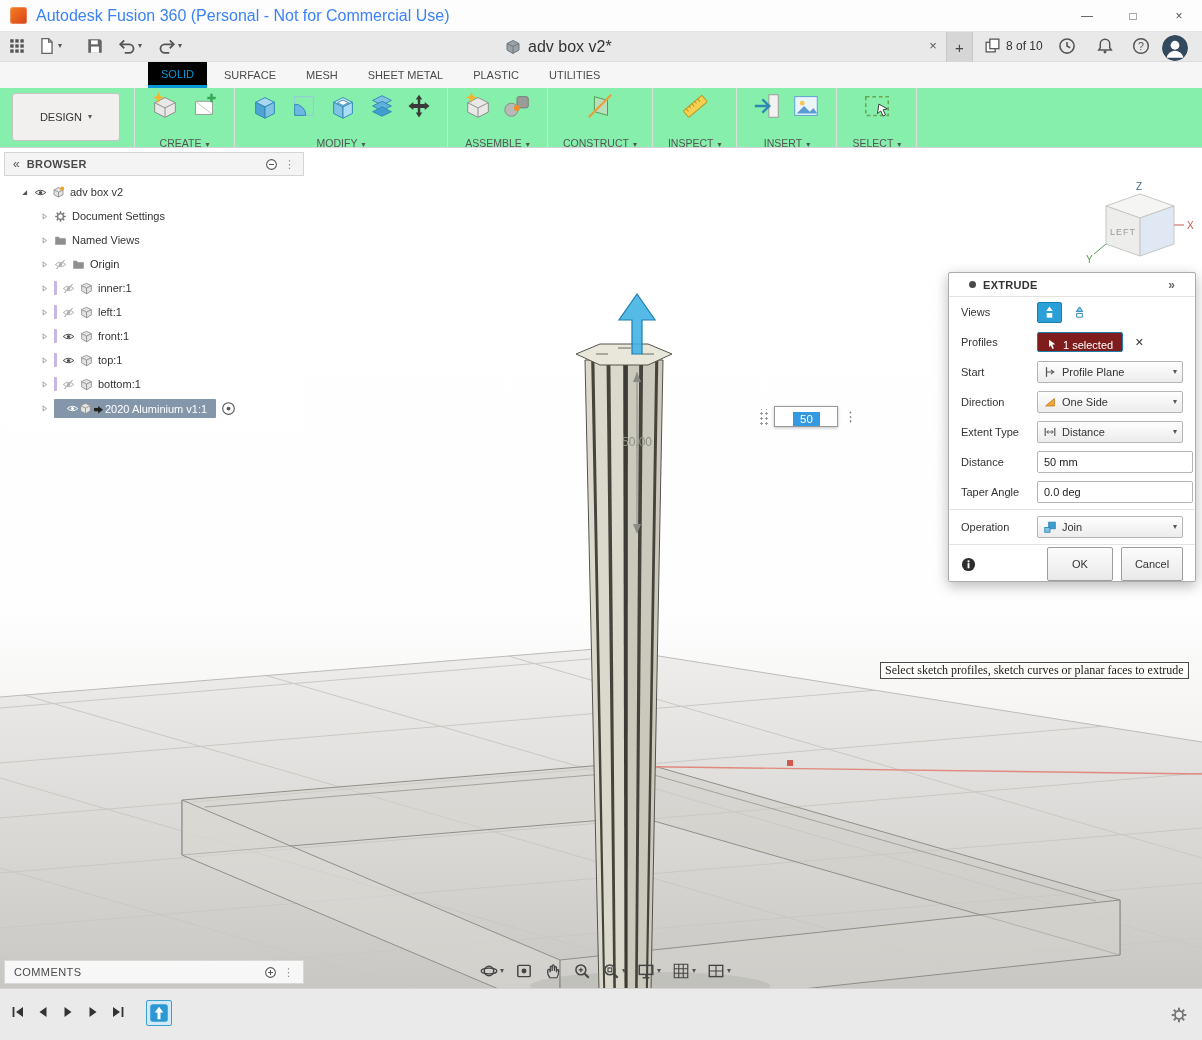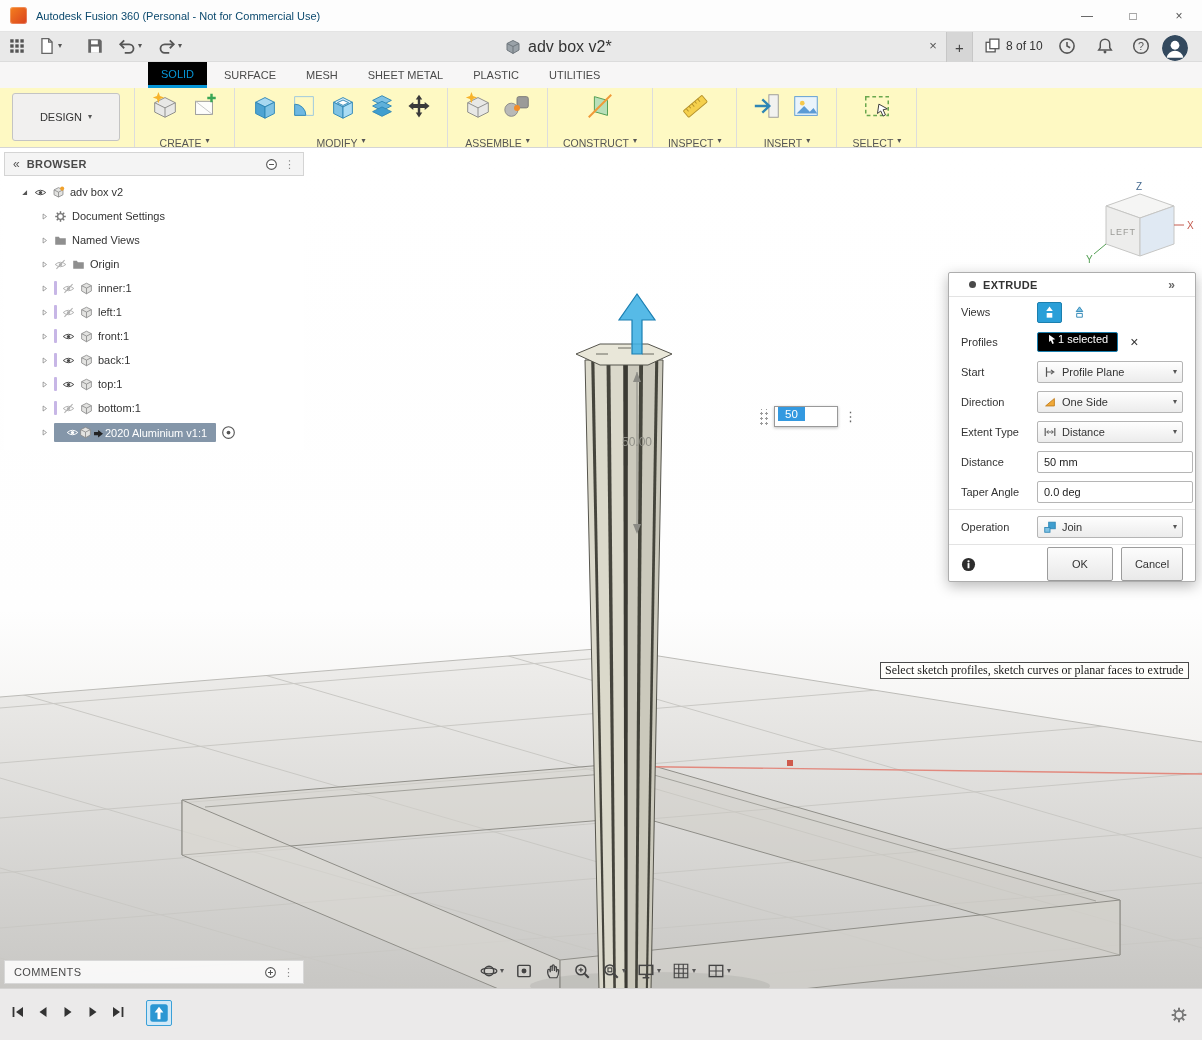--- a/index.html
+++ b/index.html
@@ -1,48 +1,48 @@
 <!DOCTYPE html>
 <html><head>
 <meta charset="utf-8">
 <style>
 *{margin:0;padding:0;box-sizing:border-box}
 html,body{width:1202px;height:1040px;overflow:hidden}
 body{font-family:"Liberation Sans",sans-serif;background:#fff;position:relative;color:#333}
 
 .titlebar{position:absolute;left:0;top:0;width:1202px;height:32px;background:#fdfdfd;border-bottom:1px solid #e4e4e4;display:flex;align-items:center}
 .logo{width:17px;height:17px;border-radius:3px;margin:0 9px 0 10px;background:linear-gradient(135deg,#f5801e,#d9411e);box-shadow:inset 0 0 0 1px rgba(255,255,255,.25)}
-.t-title{font-size:11px;color:#0c4a6e}
+.t-title{font-size:16px;color:#3b82f6}
 .wbtns{margin-left:auto;display:flex;height:32px}
 .wbtn{width:46px;height:32px;display:flex;align-items:center;justify-content:center;font-size:12px;color:#555}
 
 .quickbar{position:absolute;left:0;top:32px;width:1202px;height:30px;background:#e9e9e9;border-bottom:1px solid #dcdcdc}
 .qb-ic{position:absolute;top:5px;display:flex;align-items:center;gap:2px}
 .qb-ic svg{width:18px;height:18px}
 .caret{font-size:8px;color:#555;line-height:1}
 .doc-tab{position:absolute;left:505px;top:0;height:30px;display:flex;align-items:center;gap:7px}
 .doc-tab-label{font-size:16px;color:#333}
 .tab-close{position:absolute;left:924px;top:6px;font-size:13px;color:#555;width:18px;text-align:center}
 .newtab{position:absolute;left:946px;top:0;width:27px;height:30px;background:#d6d6d6;border-left:1px solid #c7c7c7;border-right:1px solid #c7c7c7;display:flex;align-items:center;justify-content:center;font-size:15px;color:#444}
 .badge{position:absolute;left:984px;top:5px;display:flex;align-items:center;gap:5px;font-size:12px;color:#333}
 .badge svg{width:17px;height:17px}
 .avatar{position:absolute;left:1162px;top:3px;width:26px;height:26px;border-radius:50%;overflow:hidden}
 
 .tabsrow{position:absolute;left:0;top:62px;width:1202px;height:26px;background:#f7f6f6;display:flex;align-items:stretch;padding-left:148px}
 .rtab{font-size:11px;color:#4a4a4a;padding:0 13px;display:flex;align-items:center;margin-right:4px}
 .rtab.active{color:#0696d7;font-weight:normal;border-bottom:3px solid #0696d7;background:#000000}
 
-.ribbon{position:absolute;left:0;top:88px;width:1202px;height:60px;background:#fef9c3;border-bottom:1px solid #d5d5d5}
+.ribbon{position:absolute;left:0;top:88px;width:1202px;height:60px;background:#86efac;border-bottom:1px solid #d5d5d5}
 .design-btn{position:absolute;left:12px;top:5px;width:108px;height:48px;border:1px solid #c4c4c4;border-radius:3px;background:#f1f0ef;display:flex;align-items:center;justify-content:center;gap:6px;font-size:11px;color:#333}
 .rgroups{position:absolute;left:134px;top:0;height:59px;display:flex;border-left:1px solid #ddd}
 .rgroup{display:flex;flex-direction:column;align-items:center;justify-content:flex-start;padding:3px 15px 0;border-right:1px solid #ddd}
 .gicons{display:flex;align-items:center;gap:9px;height:38px}
 .gicons svg{width:30px;height:30px}
 .gicons svg.sm{width:26px;height:26px}
-.glabel{font-size:10.5px;color:#555;display:flex;align-items:flex-start;gap:4px;margin-top:16px}
+.glabel{font-size:10.5px;color:#555;display:flex;align-items:flex-end;gap:4px;margin-top:16px}
 
 .canvas{position:absolute;left:0;top:148px;width:1202px;height:840px;background:linear-gradient(180deg,#ffffff 0%,#fefefe 55%,#f2f1ef 72%,#dddcd9 88%,#cfcecb 100%);overflow:hidden}
 
 .browser{position:absolute;left:4px;top:4px;width:300px}
 .b-head{height:24px;background:rgba(243,243,243,.93);border:1px solid #d4d4d4;display:flex;align-items:center;gap:7px;padding:0 8px}
 .b-title{font-size:11px;font-weight:bold;color:#4a4a4a;letter-spacing:.4px}
 .b-head .right{margin-left:auto;display:flex;align-items:center;gap:6px}
 .b-body{background:rgba(255,255,255,.78);padding:4px 0 6px}
 .trow{display:flex;align-items:center;height:24px;gap:5px;font-size:11px;color:#333}
 .ti{width:13px;height:13px;flex:none}
@@ -61,33 +61,33 @@
 .dlg-collapse{margin-left:auto;color:#666;font-size:12px;font-weight:bold}
 .dlg-row{display:flex;align-items:center;height:30px;padding:0 12px}
 .dlg-label{width:76px;color:#333;flex:none}
 .dd{flex:1;display:flex;align-items:center;gap:5px;height:22px;border:1px solid #b5b5b5;border-radius:2px;background:linear-gradient(#fefefe,#ececec);padding:0 5px}
 .dd .caret{margin-left:auto}
 .dd svg{width:14px;height:14px;flex:none}
 .dlg-input{flex:1;height:22px;border:1px solid #b5b5b5;border-radius:2px;padding:0 6px;font-size:11px;font-family:"Liberation Sans",sans-serif;color:#222;background:#fff}
 .type-tile{width:25px;height:21px;border:1px solid #1b7fae;border-radius:2px;background:#2a9fd8;display:flex;align-items:center;justify-content:center;margin-right:5px}
 .type-tile.plain{background:transparent;border:1px solid transparent}
 .type-tile svg{width:15px;height:15px}
-.chip{display:flex;align-items:flex-start;background:#000000;border:1px solid #1b7fae;color:#fff;height:20px;padding:0 9px;border-radius:2px;font-size:11px}
+.chip{display:flex;align-items:flex-end;gap:5px;background:#7f1d1d;border:1px solid #1b7fae;color:#fff;height:20px;padding:0 9px;border-radius:2px;font-size:11px}
 .chip svg{width:11px;height:13px}
 .prof-x{margin-left:12px;font-size:14px;color:#333}
 .dlg-div{border-top:1px solid #e3e3e3;margin:2px 0}
 .dlg-foot{display:flex;align-items:center;height:34px;padding:0 12px;gap:8px}
 .btn{height:34px;border:1px solid #9c9c9c;border-radius:2px;background:linear-gradient(#fcfcfc,#e9e9e9);font-size:11px;color:#333;font-family:"Liberation Sans",sans-serif;display:flex;align-items:center;justify-content:center}
 .btn.ok{width:66px;margin-left:auto}
 .btn.cancel{width:62px}
 .info-ic{width:15px;height:15px}
 
 .dim-float{position:absolute;left:758px;top:258px;display:flex;align-items:center;gap:6px}
 .grip-dots{width:10px;height:16px;background-image:radial-gradient(#9a9a9a 1px,transparent 1.3px);background-size:5px 5px;background-position:1px 2px}
-.dim-box{width:64px;height:21px;background:#fff;border:1px solid #999;box-shadow:0 1px 3px rgba(0,0,0,.25);display:flex;align-items:flex-start;padding:0 3px}
+.dim-box{width:64px;height:21px;background:#fff;border:1px solid #999;box-shadow:0 1px 3px rgba(0,0,0,.25);display:flex;align-items:flex-end;padding:0 18px}
 .dim-sel{background:#3399e0;color:#fff;font-size:11.5px;padding:1px 7px}
 .vdots{color:#666;font-size:13px}
 
 .hint{position:absolute;left:880px;top:514px;border:1px solid #4a4a4a;background:#fffefb;font-size:12px;color:#1a1a1a;padding:0 4px;white-space:nowrap;font-family:"Liberation Serif",serif}
 
 .comments{position:absolute;left:4px;top:812px;width:300px;height:24px;background:rgba(250,250,250,.95);border:1px solid #d8d8d8;display:flex;align-items:center;padding:0 9px;gap:6px}
 .c-title{font-size:11px;font-weight:normal;color:#4a4a4a;letter-spacing:.4px}
 .comments .right{margin-left:auto;display:flex;align-items:center;gap:6px}
 .navbar{position:absolute;left:478px;top:812px;display:flex;align-items:center;gap:7px}
 .nav-it{display:flex;align-items:center;gap:2px;padding:2px}
@@ -727,33 +727,20 @@
         <svg class="ti t9">
             <use href="#s-tri"></use>
           </svg>
         <span class="cbar"></span>
         <svg class="ti eye">
             <use href="#s-eye"></use>
           </svg>
         <svg class="ti">
             <use href="#s-comp"></use>
           </svg>
-        <span class="tlabel">back:1</span>
-      </div>
-      <div class="trow" style="padding-left:36px">
-        <svg class="ti t9">
-            <use href="#s-tri"></use>
-          </svg>
-        <span class="cbar"></span>
-        <svg class="ti eye">
-            <use href="#s-eye"></use>
-          </svg>
-        <svg class="ti">
-            <use href="#s-comp"></use>
-          </svg>
         <span class="tlabel">top:1</span>
       </div>
       <div class="trow" style="padding-left:36px">
         <svg class="ti t9">
             <use href="#s-tri"></use>
           </svg>
         <span class="cbar"></span>
         <svg class="ti eye off">
             <use href="#s-eyeoff"></use>
           </svg>

